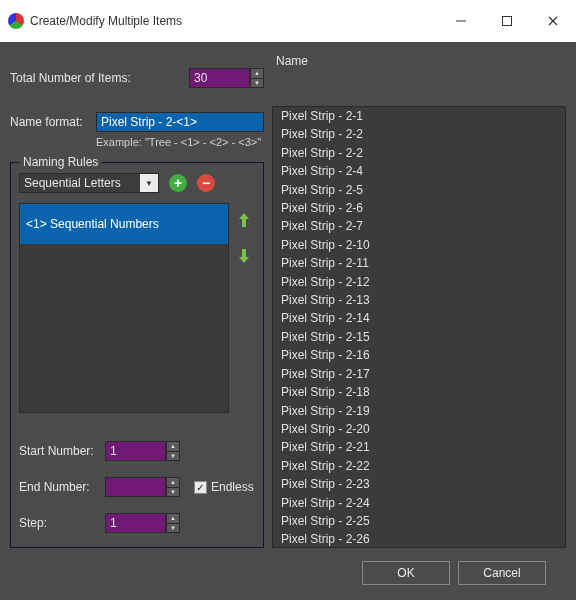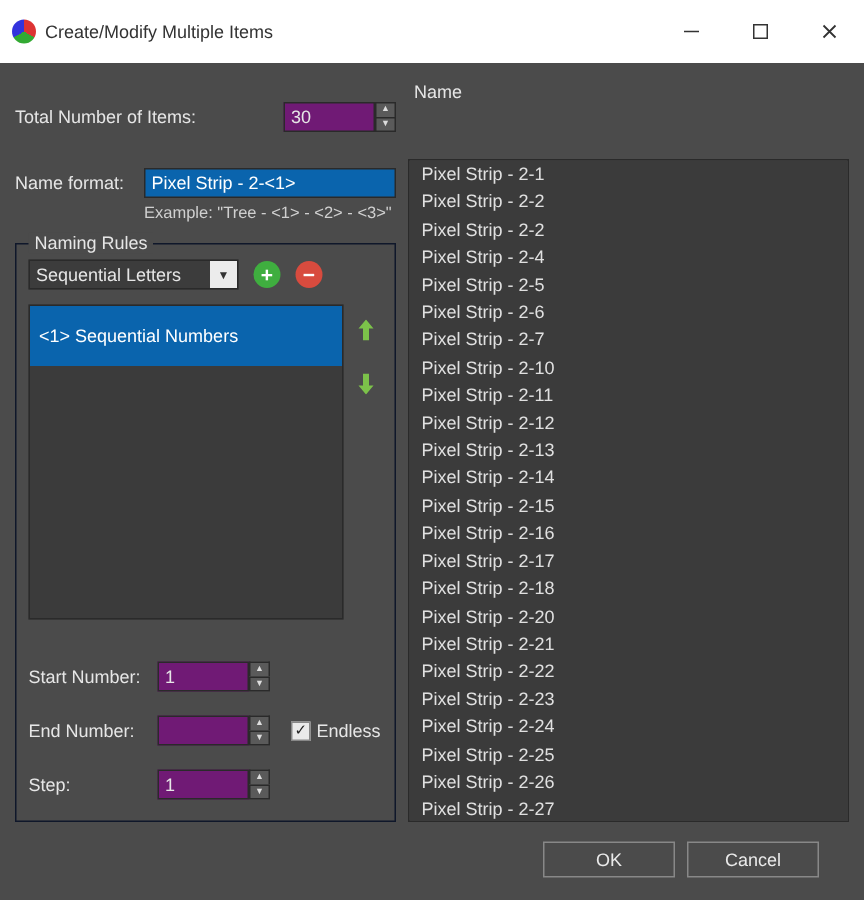--- a/index.html
+++ b/index.html
@@ -324,20 +324,21 @@
           <div class="nm">Pixel Strip - 2-7</div>
           <div class="nm">Pixel Strip - 2-10</div>
           <div class="nm">Pixel Strip - 2-11</div>
           <div class="nm">Pixel Strip - 2-12</div>
           <div class="nm">Pixel Strip - 2-13</div>
           <div class="nm">Pixel Strip - 2-14</div>
           <div class="nm">Pixel Strip - 2-15</div>
           <div class="nm">Pixel Strip - 2-16</div>
           <div class="nm">Pixel Strip - 2-17</div>
           <div class="nm">Pixel Strip - 2-18</div>
+          <div class="nm">Pixel Strip - 2-19</div>
           <div class="nm">Pixel Strip - 2-20</div>
           <div class="nm">Pixel Strip - 2-21</div>
           <div class="nm">Pixel Strip - 2-22</div>
           <div class="nm">Pixel Strip - 2-23</div>
           <div class="nm">Pixel Strip - 2-24</div>
           <div class="nm">Pixel Strip - 2-25</div>
           <div class="nm">Pixel Strip - 2-26</div>
           <div class="nm">Pixel Strip - 2-27</div>
         </div>
     </div>

